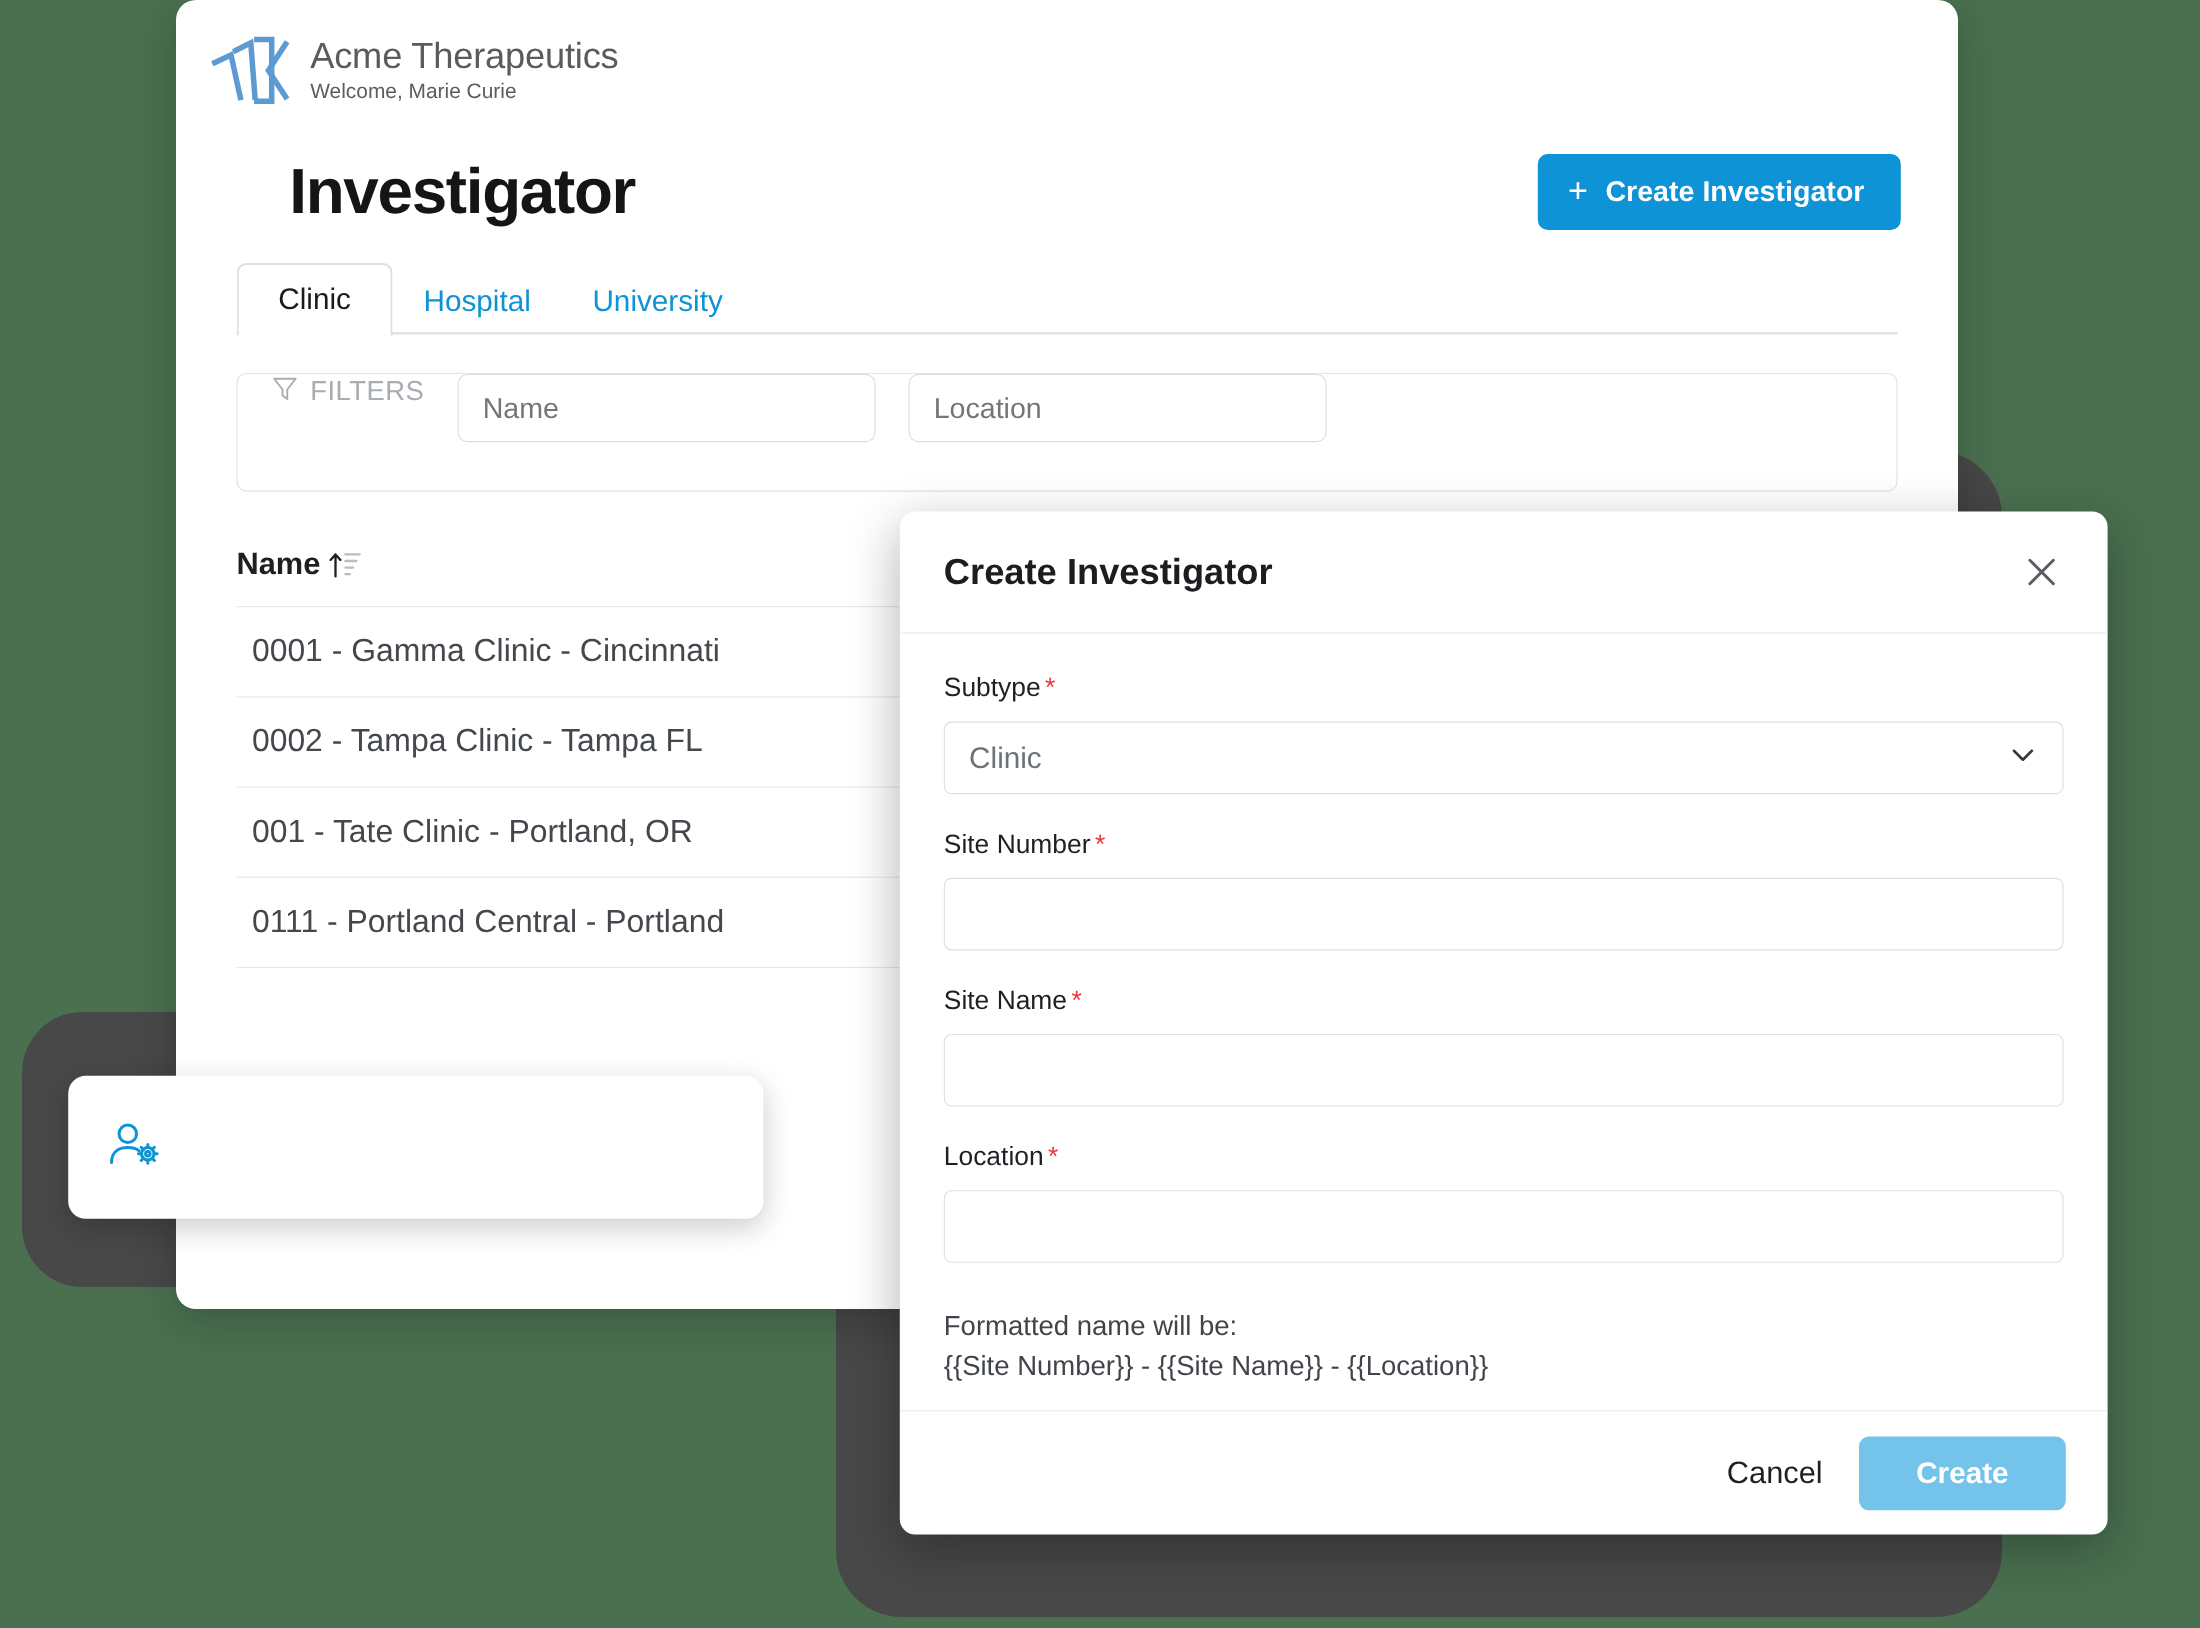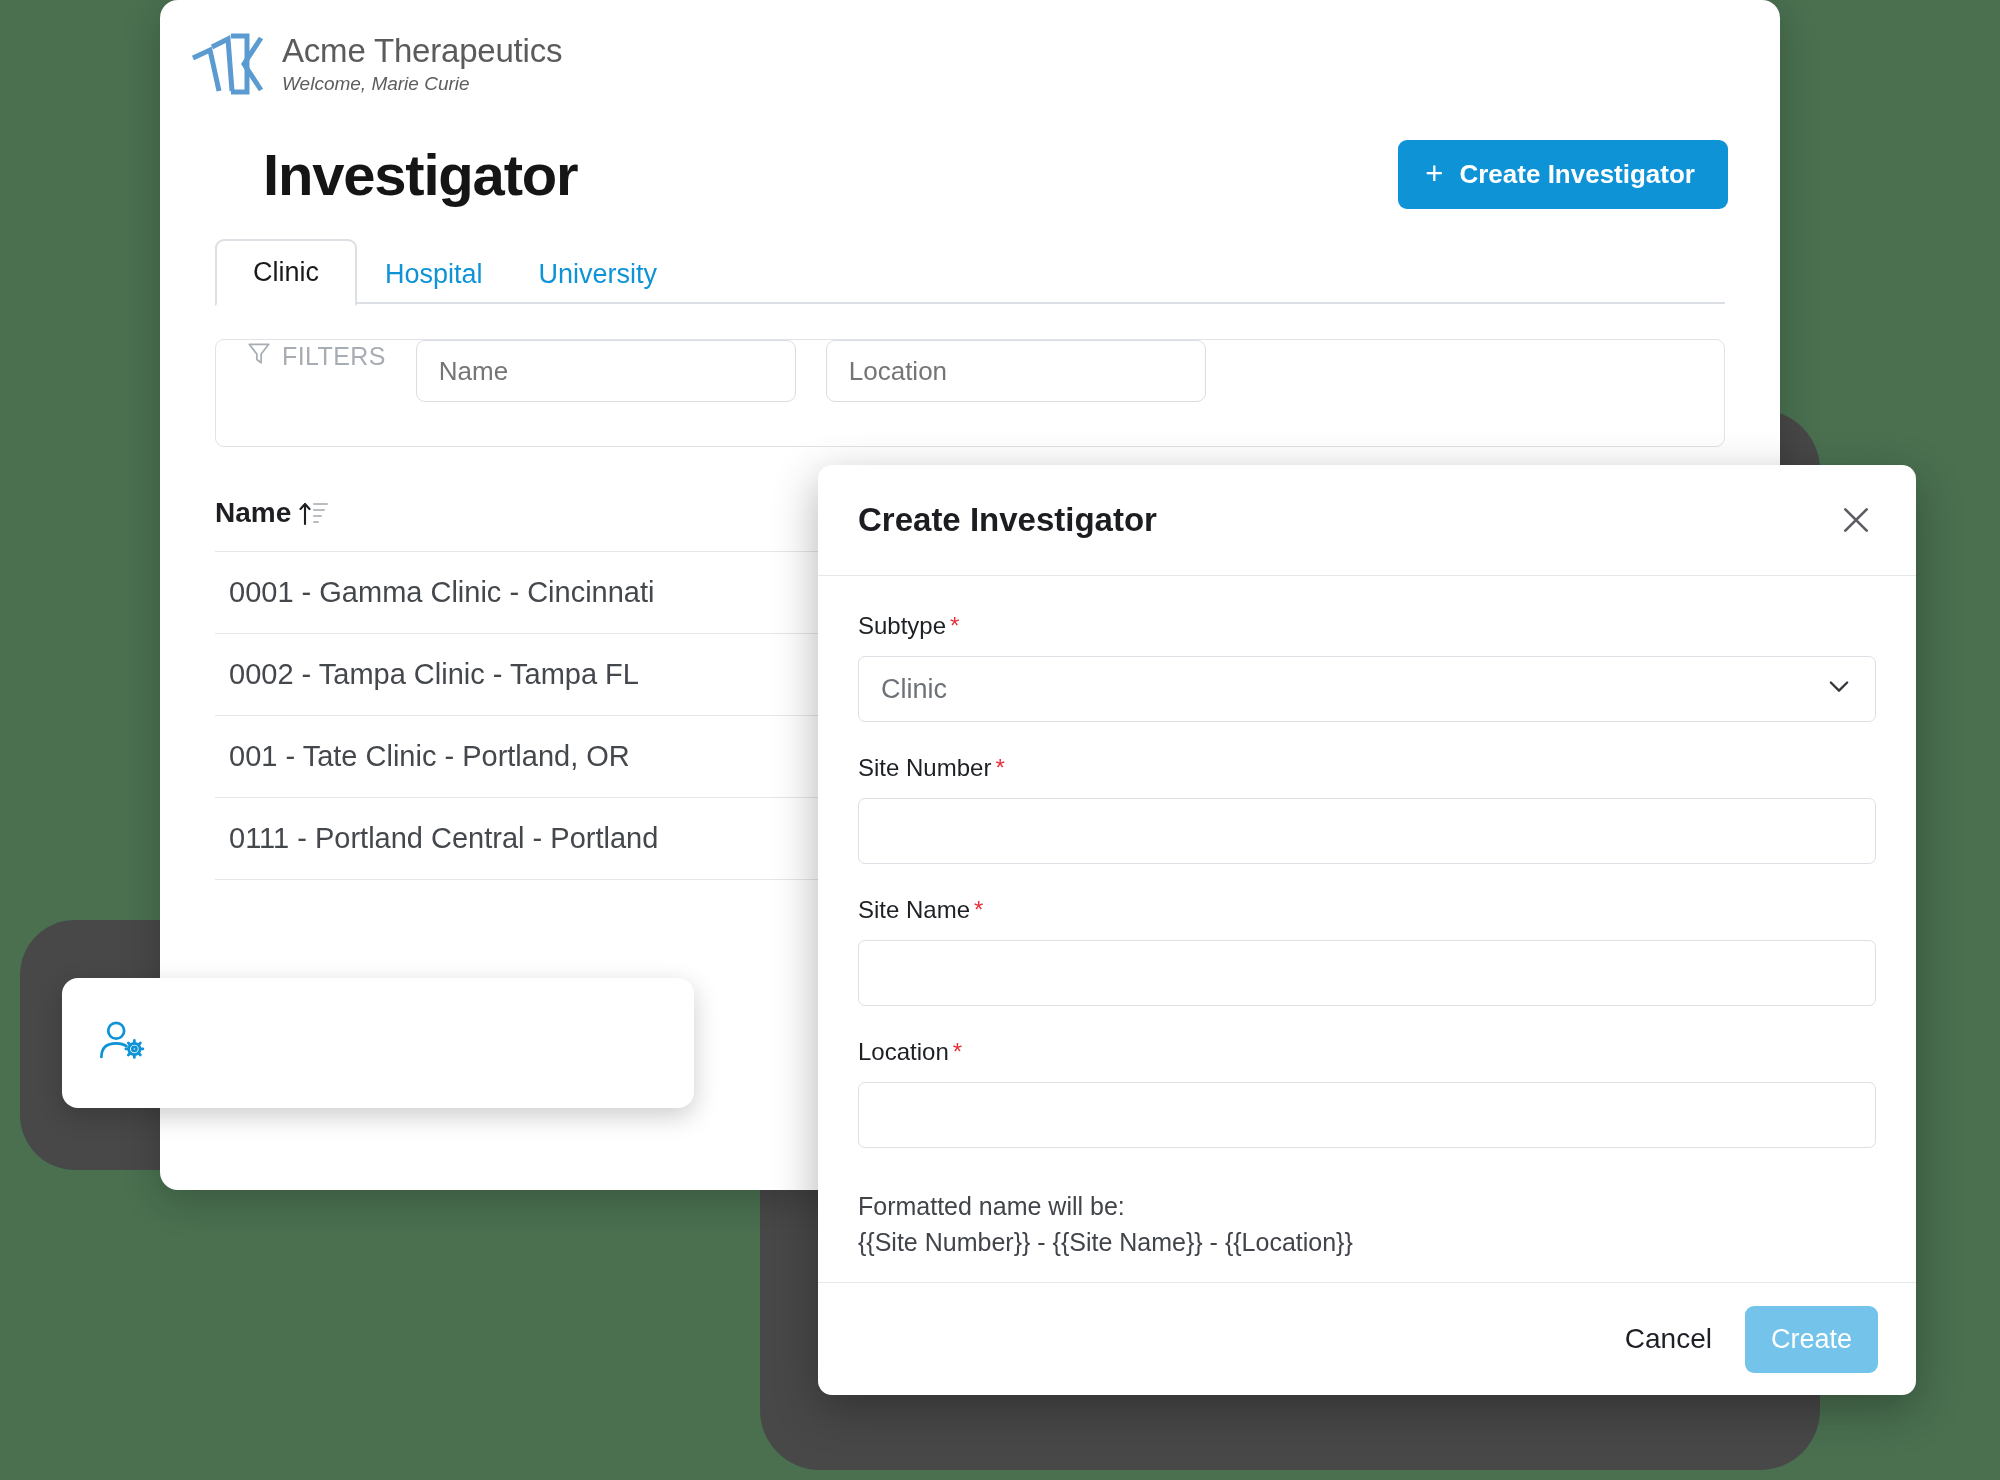--- a/index.html
+++ b/index.html
@@ -74,21 +74,20 @@
     color: #5b5b5b;
     font-weight: 400;
     line-height: 1.15;
     letter-spacing: -0.2px;
   }
   .brand-sub {
     font-size: 19px;
     color: #5d5d5d;
     margin-top: 3px;
     line-height: 1.2;
-    font-style: italic;
   }
 
   
   .title-row {
     display: flex;
     align-items: center;
     justify-content: space-between;
     padding: 40px 52px 0 55px;
     margin-left: 48px;
   }
@@ -337,23 +336,24 @@
     color: #1d2024;
     cursor: pointer;
     font-family: inherit;
   }
   .create-modal-btn {
     background: #74c3ea;
     color: #ffffff;
     border: none;
     font-size: 27px;
     border-radius: 9px;
-    padding: 18px 26px;
+    padding: 18px 52px;
     cursor: pointer;
     font-family: inherit;
+    font-weight: bold;
   }
 </style>
 </head>
 <body>
 
 <div class="stage">
 
   <div class="dark-shape dark-right"></div>
   <div class="dark-shape dark-left"></div>
 

